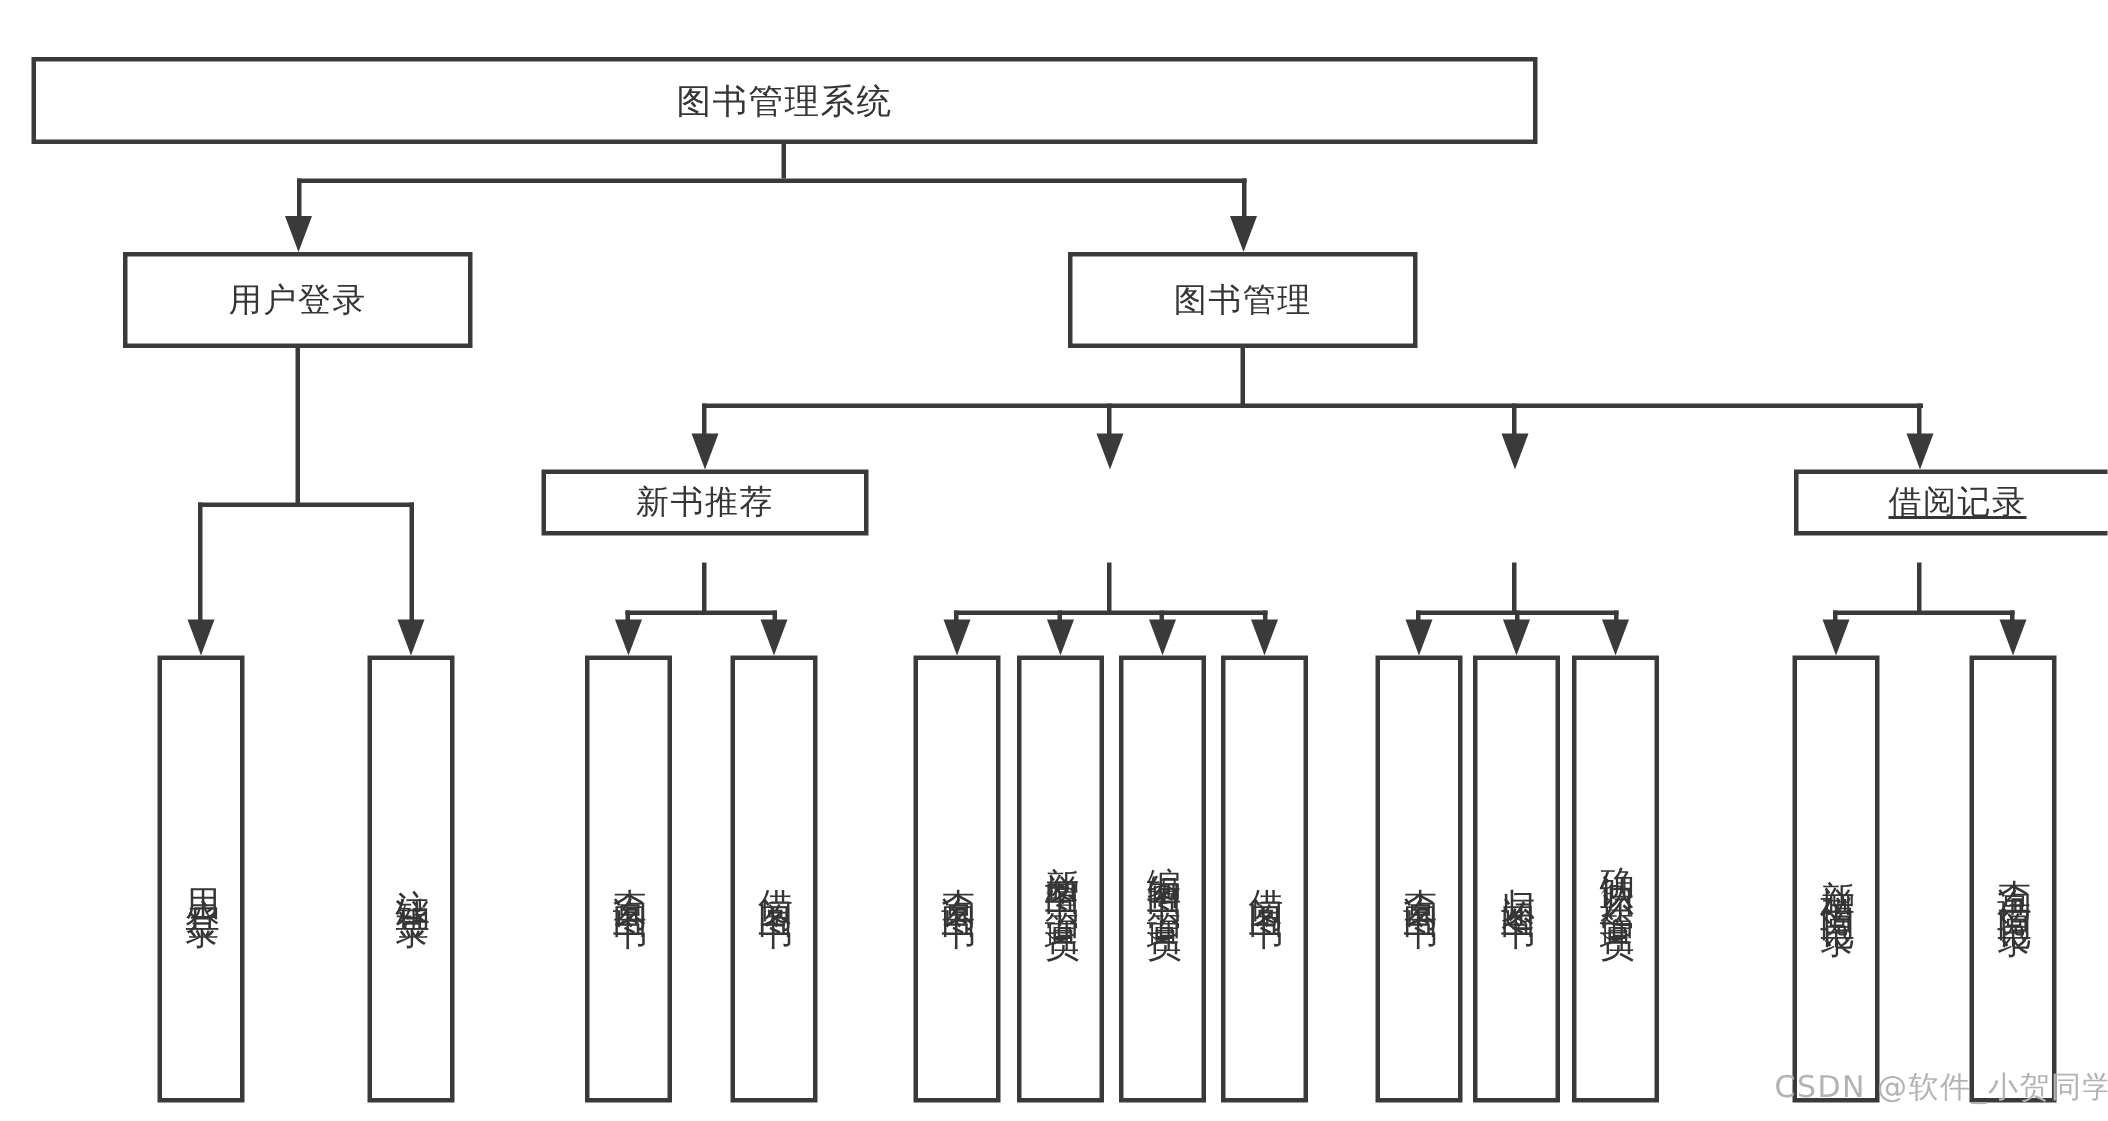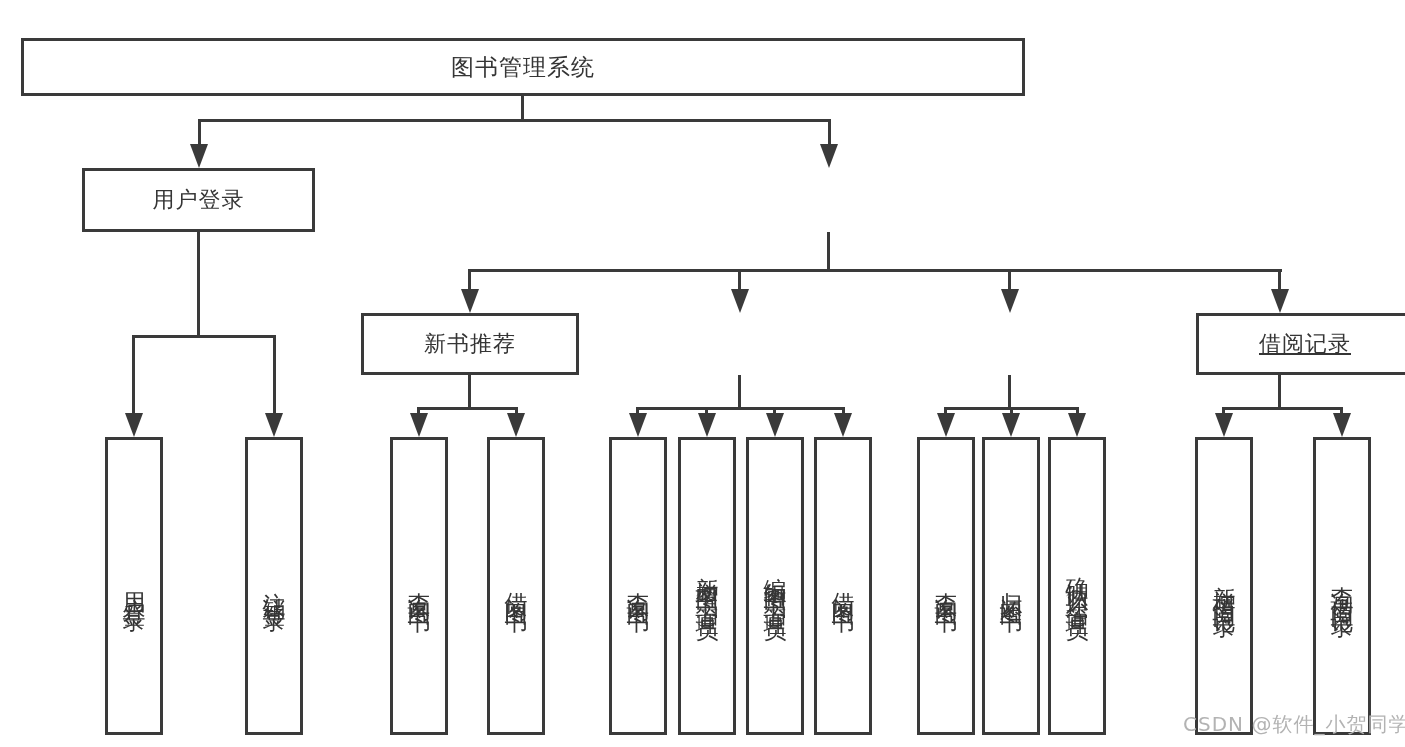--- a/index.html
+++ b/index.html
@@ -28,21 +28,21 @@
     border:3px solid var(--line);
     background:var(--background);
     display:flex;
     align-items:center;
     justify-content:center;
     text-align:center;
     color:var(--text);
   }
   .box.root{left:21px;top:13px;width:1004px;height:58px;font-size:23px;letter-spacing:1px;margin-top:25px;}
   .box.lvl2{top:168px;width:233px;height:64px;font-size:22px;letter-spacing:1px;}
-  .box.lvl3{top:313px;width:218px;height:62px;font-size:22px;letter-spacing:1px;}
+  .box.lvl3{top:313px;width:218px;height:44px;font-size:22px;letter-spacing:1px;}
   .box.leaf{
     top:437px;width:58px;height:298px;
     font-size:23px;
     writing-mode:vertical-rl;
     text-orientation:mixed;
     letter-spacing:6px;
     white-space:nowrap;
     line-height:1;
   }
   
@@ -124,20 +124,21 @@
   <div class="vline" style="left:1278px;top:375px;height:33px;"></div>
   <div class="hline" style="left:1222px;top:407px;width:121px;"></div>
   <div class="vline" style="left:1222px;top:407px;height:8px;"></div>
   <div class="ahead" style="left:1215px;top:413px;"></div>
   <div class="vline" style="left:1340px;top:407px;height:8px;"></div>
   <div class="ahead" style="left:1333px;top:413px;"></div>
 
   <div class="box root">图书管理系统</div>
 
   <div class="box lvl2" style="left:82px;">用户登录</div>
+  <div class="box lvl2" style="left:712px;">图书管理</div>
 
   <div class="box lvl3" style="left:361px;">新书推荐</div>
   <div class="box lvl3" style="left:1196px;text-decoration:underline;">借阅记录</div>
 
   <div class="box leaf" style="left:105px;">用户登录</div>
   <div class="box leaf" style="left:245px;">注销登录</div>
   <div class="box leaf" style="left:390px;">查询图书</div>
   <div class="box leaf" style="left:487px;">借阅图书</div>
   <div class="box leaf" style="left:609px;">查询图书</div>
   <div class="box leaf" style="left:678px;">新增图书（管理员）</div>

